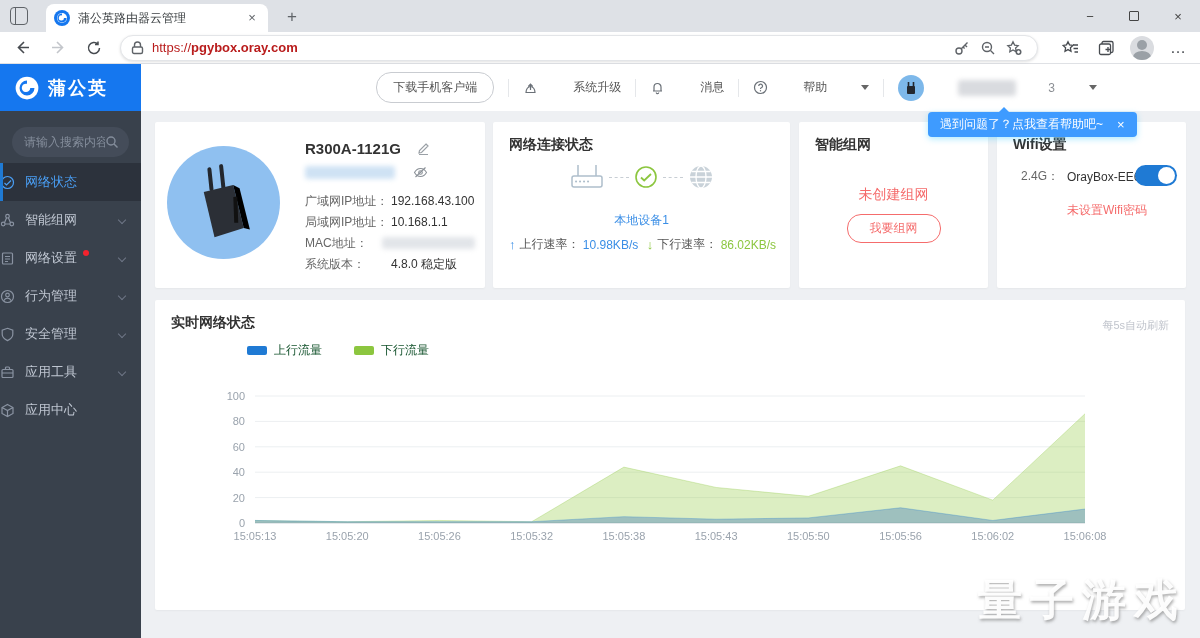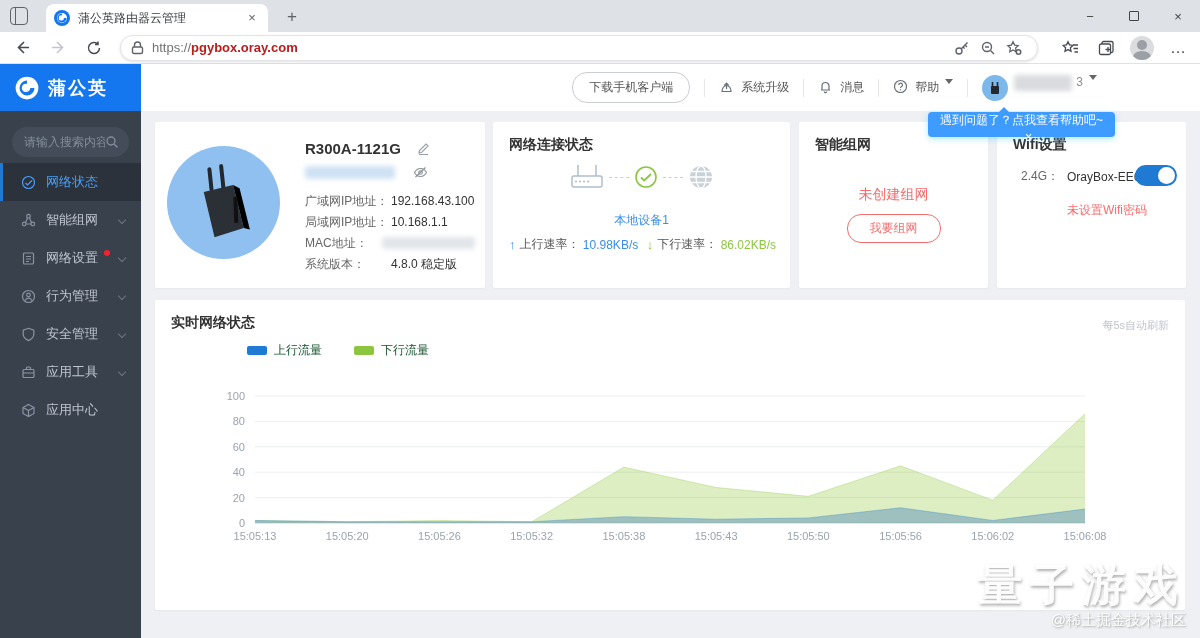--- a/index.html
+++ b/index.html
@@ -16,48 +16,48 @@
   .new-tab { position:absolute; left:280px; top:6px; width:24px; height:24px; text-align:center; line-height:22px; font-size:17px; color:#5f6368; border-radius:4px; }
   .win-btns { position:absolute; right:0; top:0; height:32px; display:flex; }
   .win-btn { width:44px; height:32px; display:flex; align-items:center; justify-content:center; font-size:13px; color:#444; }
   .maxi-box { width:10px; height:10px; border:1.2px solid #444; border-radius:1px; }
 
   .navbar { position:absolute; left:0; top:32px; width:1200px; height:32px; background:#fff; border-bottom:1px solid #dfe1e5; display:flex; align-items:center; }
   .nav-icon { width:28px; height:28px; display:flex; align-items:center; justify-content:center; margin-left:8px; color:#474b50; }
   .nav-icon.disabled { color:#c3c6cb; }
   .urlbar { flex:1; height:26px; margin:0 10px 0 12px; background:#fff; border:1px solid #e3e5e8; border-radius:14px; box-shadow:0 1px 3px rgba(0,0,0,.12); display:flex; align-items:center; padding:0 10px; }
   .url-text { flex:1; font-size:13px; color:#202124; margin-left:8px; }
-  .url-scheme { color:#737373; }
+  .url-scheme { color:#b91c1c; }
   .url-host { color:#b91c1c; font-weight:bold; }
   .pill-icon { width:26px; height:24px; display:flex; align-items:center; justify-content:center; color:#5f6368; }
   .nav-right { display:flex; align-items:center; margin-right:8px; }
   .avatar-gray { width:24px; height:24px; border-radius:50%; background:#dadce0; position:relative; overflow:hidden; }
   .avatar-gray::before { content:""; position:absolute; left:7px; top:4px; width:10px; height:10px; border-radius:50%; background:#9aa0a6; }
   .avatar-gray::after { content:""; position:absolute; left:3px; top:15px; width:18px; height:12px; border-radius:50%; background:#9aa0a6; }
 
   
   .sidebar { position:absolute; left:0; top:64px; width:141px; height:574px; background:#39414c; }
   .logo { height:47px; background:#1577ef; display:flex; align-items:center; padding-left:14px; }
   .logo-text { color:#fff; font-size:18px; font-weight:bold; letter-spacing:2px; margin-left:8px; }
   .side-search { margin:16px 12px 6px 12px; height:30px; background:#444c59; border-radius:15px; display:flex; align-items:center; padding:0 10px 0 12px; }
   .side-search input { flex:1; background:transparent; border:none; outline:none; font-size:12px; color:#cfd4dc; width:80px; }
   .side-search input::placeholder { color:#848d9b; }
   .menu { margin-top:4px; }
-  .menu-item { position:relative; height:38px; display:flex; align-items:center; padding-left:21px; color:#bfc6d1; font-size:13px; cursor:pointer; }
+  .menu-item { position:relative; height:38px; display:flex; align-items:center; color:#bfc6d1; font-size:13px; cursor:pointer; }
   .menu-item .mi-icon { width:15px; height:15px; margin-right:10px; color:#8a93a2; display:flex; }
   .menu-item.active { background:#2c323c; color:#4a9ff5; }
   .menu-item.active::before { content:""; position:absolute; left:0; top:0; width:3px; height:100%; background:#1f7ad4; }
   .menu-item.active .mi-icon { color:#4a9ff5; }
   .chev { position:absolute; right:16px; top:16px; width:6px; height:6px; border-right:1.3px solid #6e7686; border-bottom:1.3px solid #6e7686; transform:rotate(45deg); }
   .mi-badge { width:6px; height:6px; border-radius:50%; background:#f5222d; margin:-10px 0 0 6px; }
 
   .topbar { position:absolute; left:141px; top:64px; width:974px; height:47px; background:#fff; display:flex; align-items:center; justify-content:flex-end; padding-right:18px; }
   .download-btn { border:1px solid #c9ccd1; border-radius:15px; padding:6px 16px; font-size:12px; color:#555; background:#fff; cursor:pointer; }
   .top-sep { width:1px; height:18px; background:#e5e7ea; margin:0 14px; }
-  .top-item { display:flex; align-items:flex-start; font-size:12px; color:#555; cursor:pointer; }
+  .top-item { display:flex; align-items:center; font-size:12px; color:#555; cursor:pointer;gap:28px; }
   .top-item .t-icon { width:16px; height:16px; margin-right:6px; color:#6a7077; display:flex; }
   .caret { width:0; height:0; border-left:4px solid transparent; border-right:4px solid transparent; border-top:5px solid #666; margin-left:6px; }
   .acct-avatar { width:26px; height:26px; border-radius:50%; background:#7db8ea; display:flex; align-items:center; justify-content:center; margin-right:6px; }
   .blur-box { border-radius:3px; filter:blur(2.5px); }
   .acct-blur { width:58px; height:16px; background:#d9dbdf; margin-right:4px; }
   .acct-suffix { font-size:12px; color:#8b8f94; }
 
   
   .content { position:absolute; left:141px; top:111px; width:1059px; height:527px; background:#eef0f3; }
   .card { position:absolute; background:#fff; border-radius:2px; box-shadow:0 1px 2px rgba(0,0,0,.04); }
@@ -102,21 +102,21 @@
   .refresh-note { position:absolute; right:16px; top:18px; font-size:11px; color:#c0c4cc; }
   .legend { position:absolute; left:92px; top:42px; display:flex; align-items:center; font-size:12px; color:#14532d; }
   .legend .sw { width:20px; height:9px; border-radius:2px; margin-right:7px; }
   .legend .l2 { margin-left:32px; }
   #flow-chart { position:absolute; left:10px; top:85px; }
   #flow-chart text.tick { font-size:11px; fill:#9aa3ad; font-family:"Liberation Sans","DejaVu Sans",sans-serif; }
   .chart-footer { position:absolute; left:96px; top:258px; display:flex; font-size:12px; color:#999; }
   .cf-item { margin-right:18px; }
   .cf-val { margin-left:4px; }
 
-  .tooltip { position:absolute; left:787px; top:1px; height:25px; background:#3e9bff; color:#fff; font-size:12px; border-radius:4px; display:flex; align-items:center; padding:0 12px; box-shadow:0 2px 6px rgba(30,199,255,.35); z-index:20;flex-direction:column; }
+  .tooltip { position:absolute; left:787px; top:1px; height:25px; background:#3e9bff; color:#fff; font-size:12px; border-radius:4px; display:flex; align-items:center; padding:0 12px; box-shadow:0 2px 6px rgba(30,199,255,.35); z-index:20; }
   .tooltip::before { content:""; position:absolute; left:70px; top:-5px; border-left:6px solid transparent; border-right:6px solid transparent; border-bottom:6px solid #3e9bff; }
   .tooltip-close { margin-left:14px; cursor:pointer; font-size:13px; }
 
   .watermark { position:absolute; right:14px; bottom:8px; text-align:right; pointer-events:none; }
   .wm1 { font-size:44px; font-weight:bold; letter-spacing:8px; color:rgba(255,255,255,.95); text-shadow:1px 2px 3px rgba(110,110,110,.55); }
   .wm2 { font-size:15px; color:rgba(255,255,255,.95); text-shadow:1px 1px 2px rgba(110,110,110,.6); margin-top:-4px; }
 </style>
 </head>
 <body>
 
@@ -482,16 +482,15 @@
           <text class="tick" x="920" y="155" text-anchor="middle">15:06:08</text>
           <polygon points="90,138 90,135.46 182.22222222222223,136.73 274.44444444444446,135.46 366.6666666666667,136.73 458.8888888888889,82.12 551.1111111111111,102.44 643.3333333333334,111.33 735.5555555555555,80.85 827.7777777777778,115.14 920,28.78 920,138" fill="rgba(154,207,80,0.35)"></polygon>
           <polyline points="90,135.46 182.22222222222223,136.73 274.44444444444446,135.46 366.6666666666667,136.73 458.8888888888889,82.12 551.1111111111111,102.44 643.3333333333334,111.33 735.5555555555555,80.85 827.7777777777778,115.14 920,28.78" fill="none" stroke="#8cc63f" stroke-opacity="0.3" stroke-width="1"></polyline>
           <polygon points="90,138 90,135.46 182.22222222222223,136.73 274.44444444444446,136.73 366.6666666666667,136.73 458.8888888888889,131.65 551.1111111111111,134.19 643.3333333333334,132.92 735.5555555555555,122.76 827.7777777777778,135.46 920,124.03 920,138" fill="rgba(96,146,186,0.5)"></polygon>
           <polyline points="90,135.46 182.22222222222223,136.73 274.44444444444446,136.73 366.6666666666667,136.73 458.8888888888889,131.65 551.1111111111111,134.19 643.3333333333334,132.92 735.5555555555555,122.76 827.7777777777778,135.46 920,124.03" fill="none" stroke="#1f7ad4" stroke-opacity="0.3" stroke-width="1"></polyline>
         </svg>
     </div>
 
     <div class="watermark">
       <div class="wm1">量子游戏</div>
-      <div class="wm2">@稀土掘金技术社区</div>
     </div>
   </div>
 </div>
 
 </body></html>

